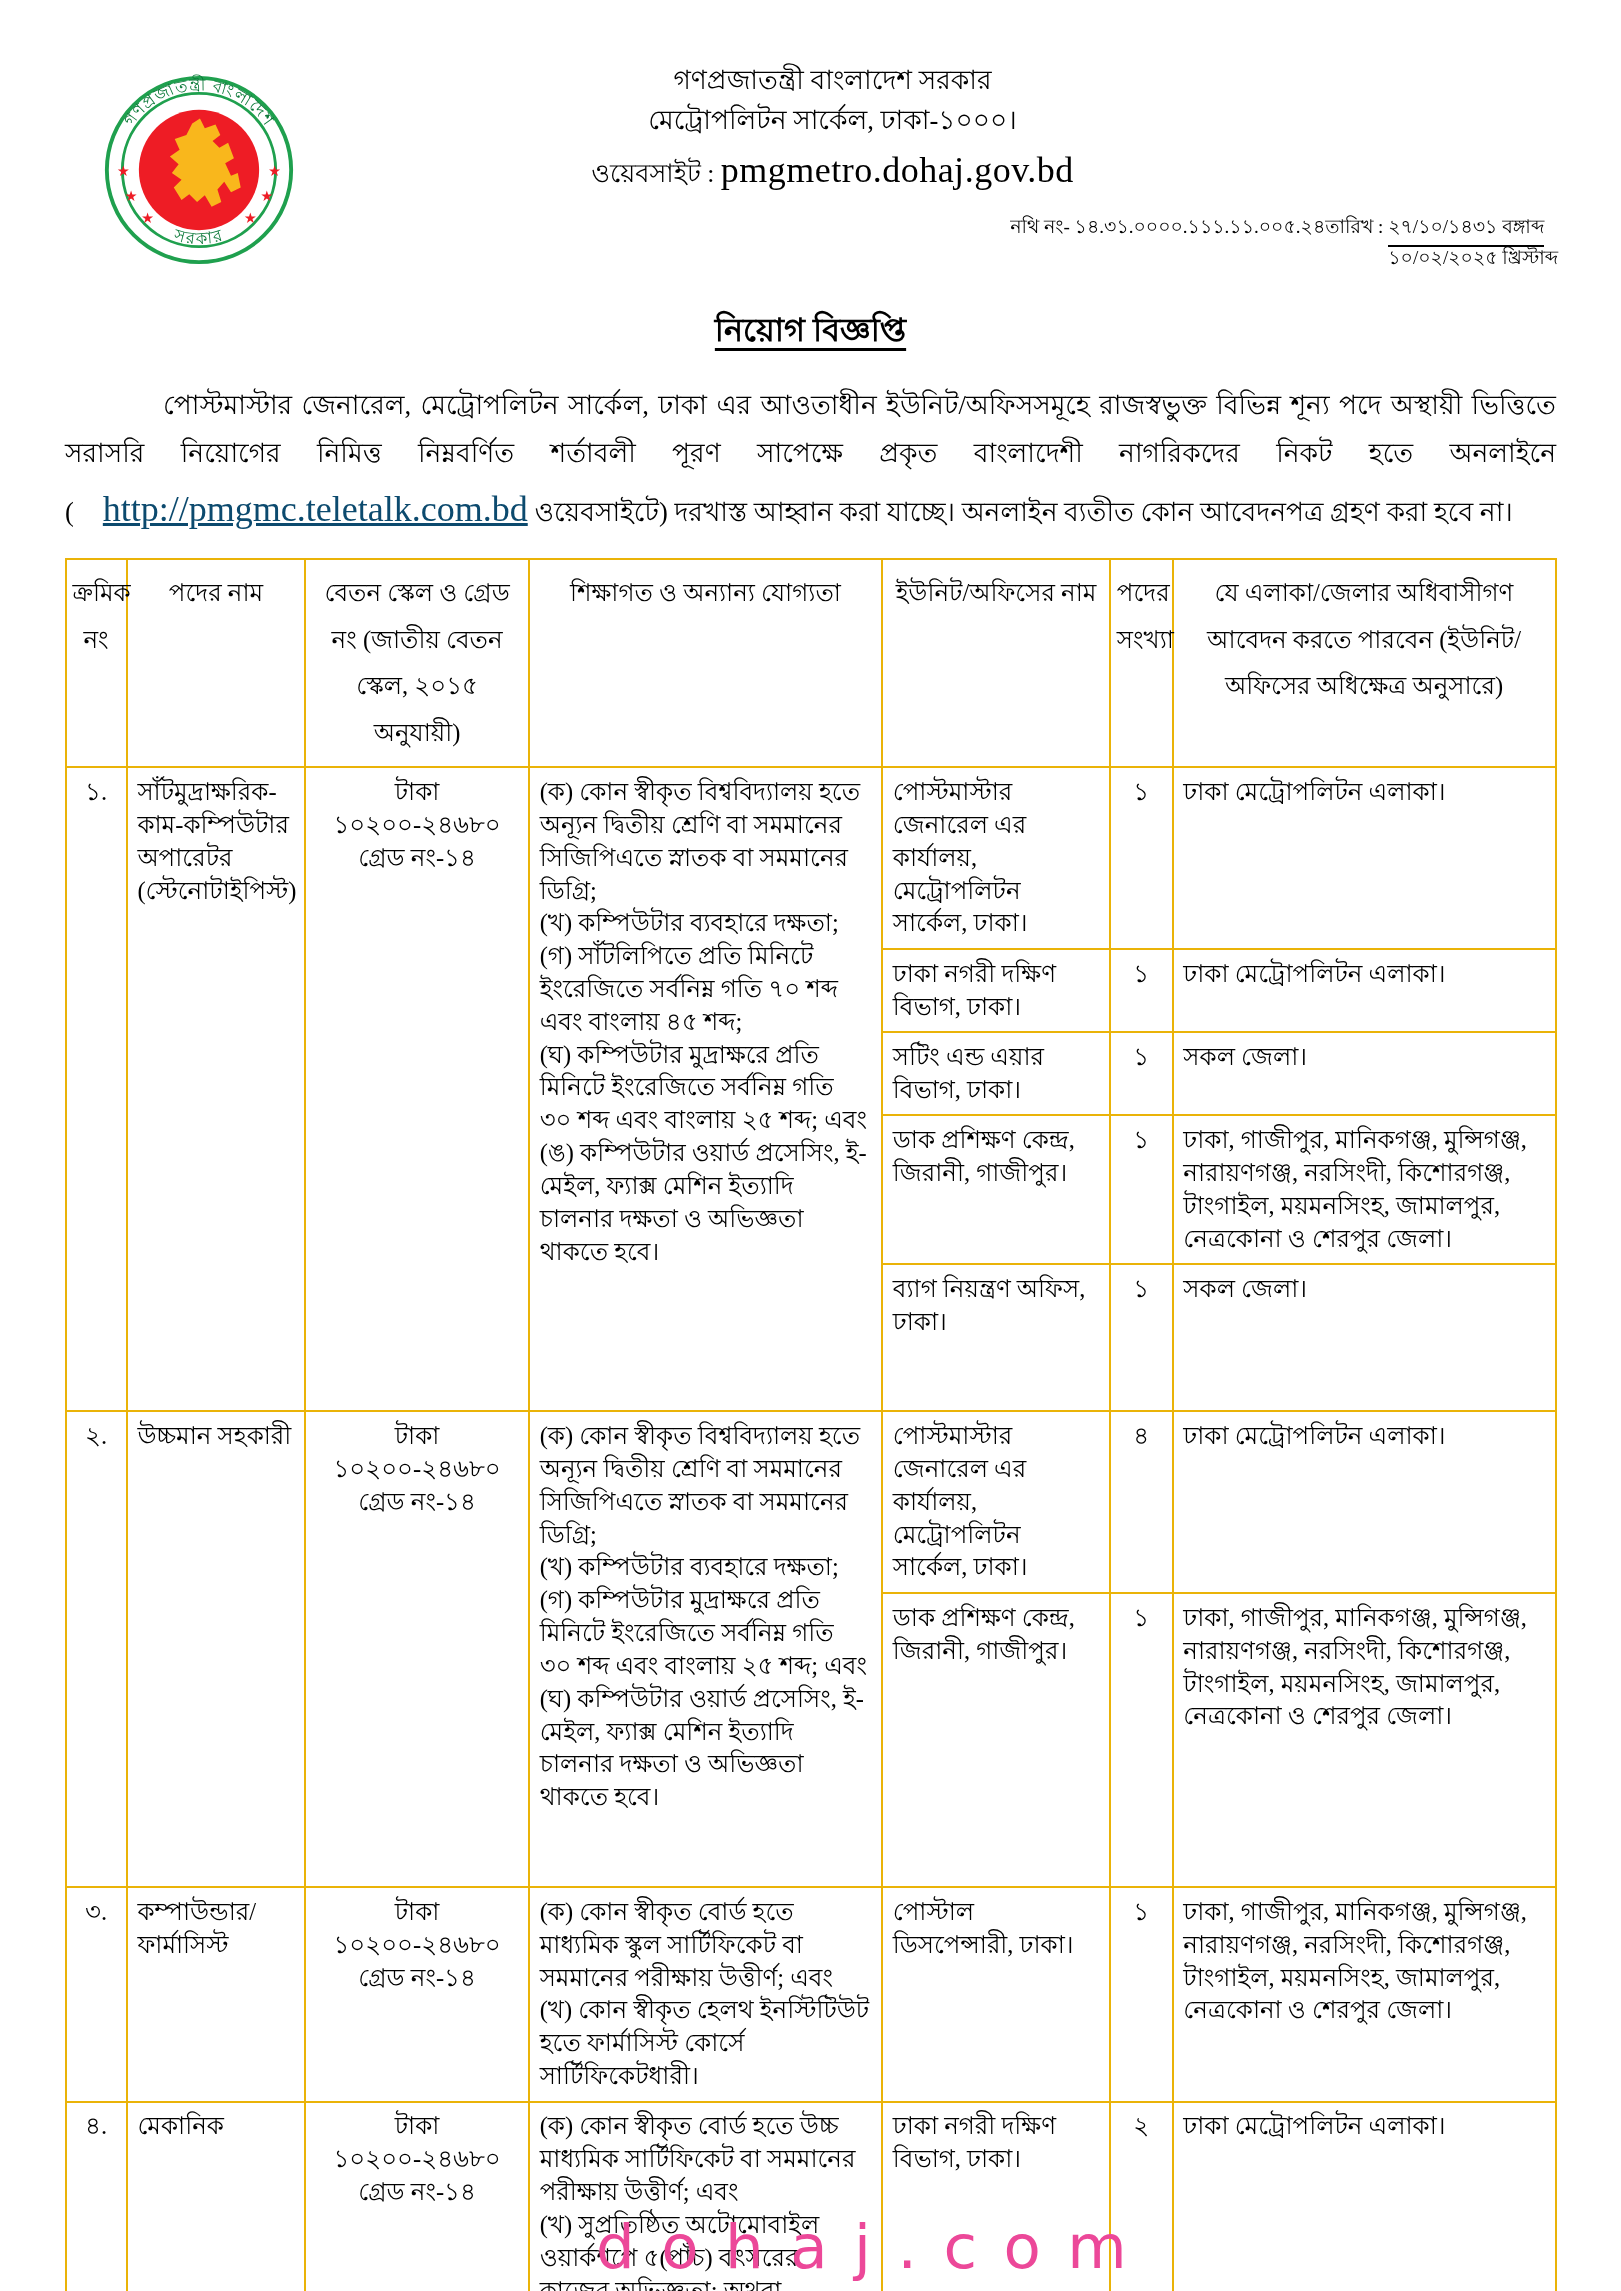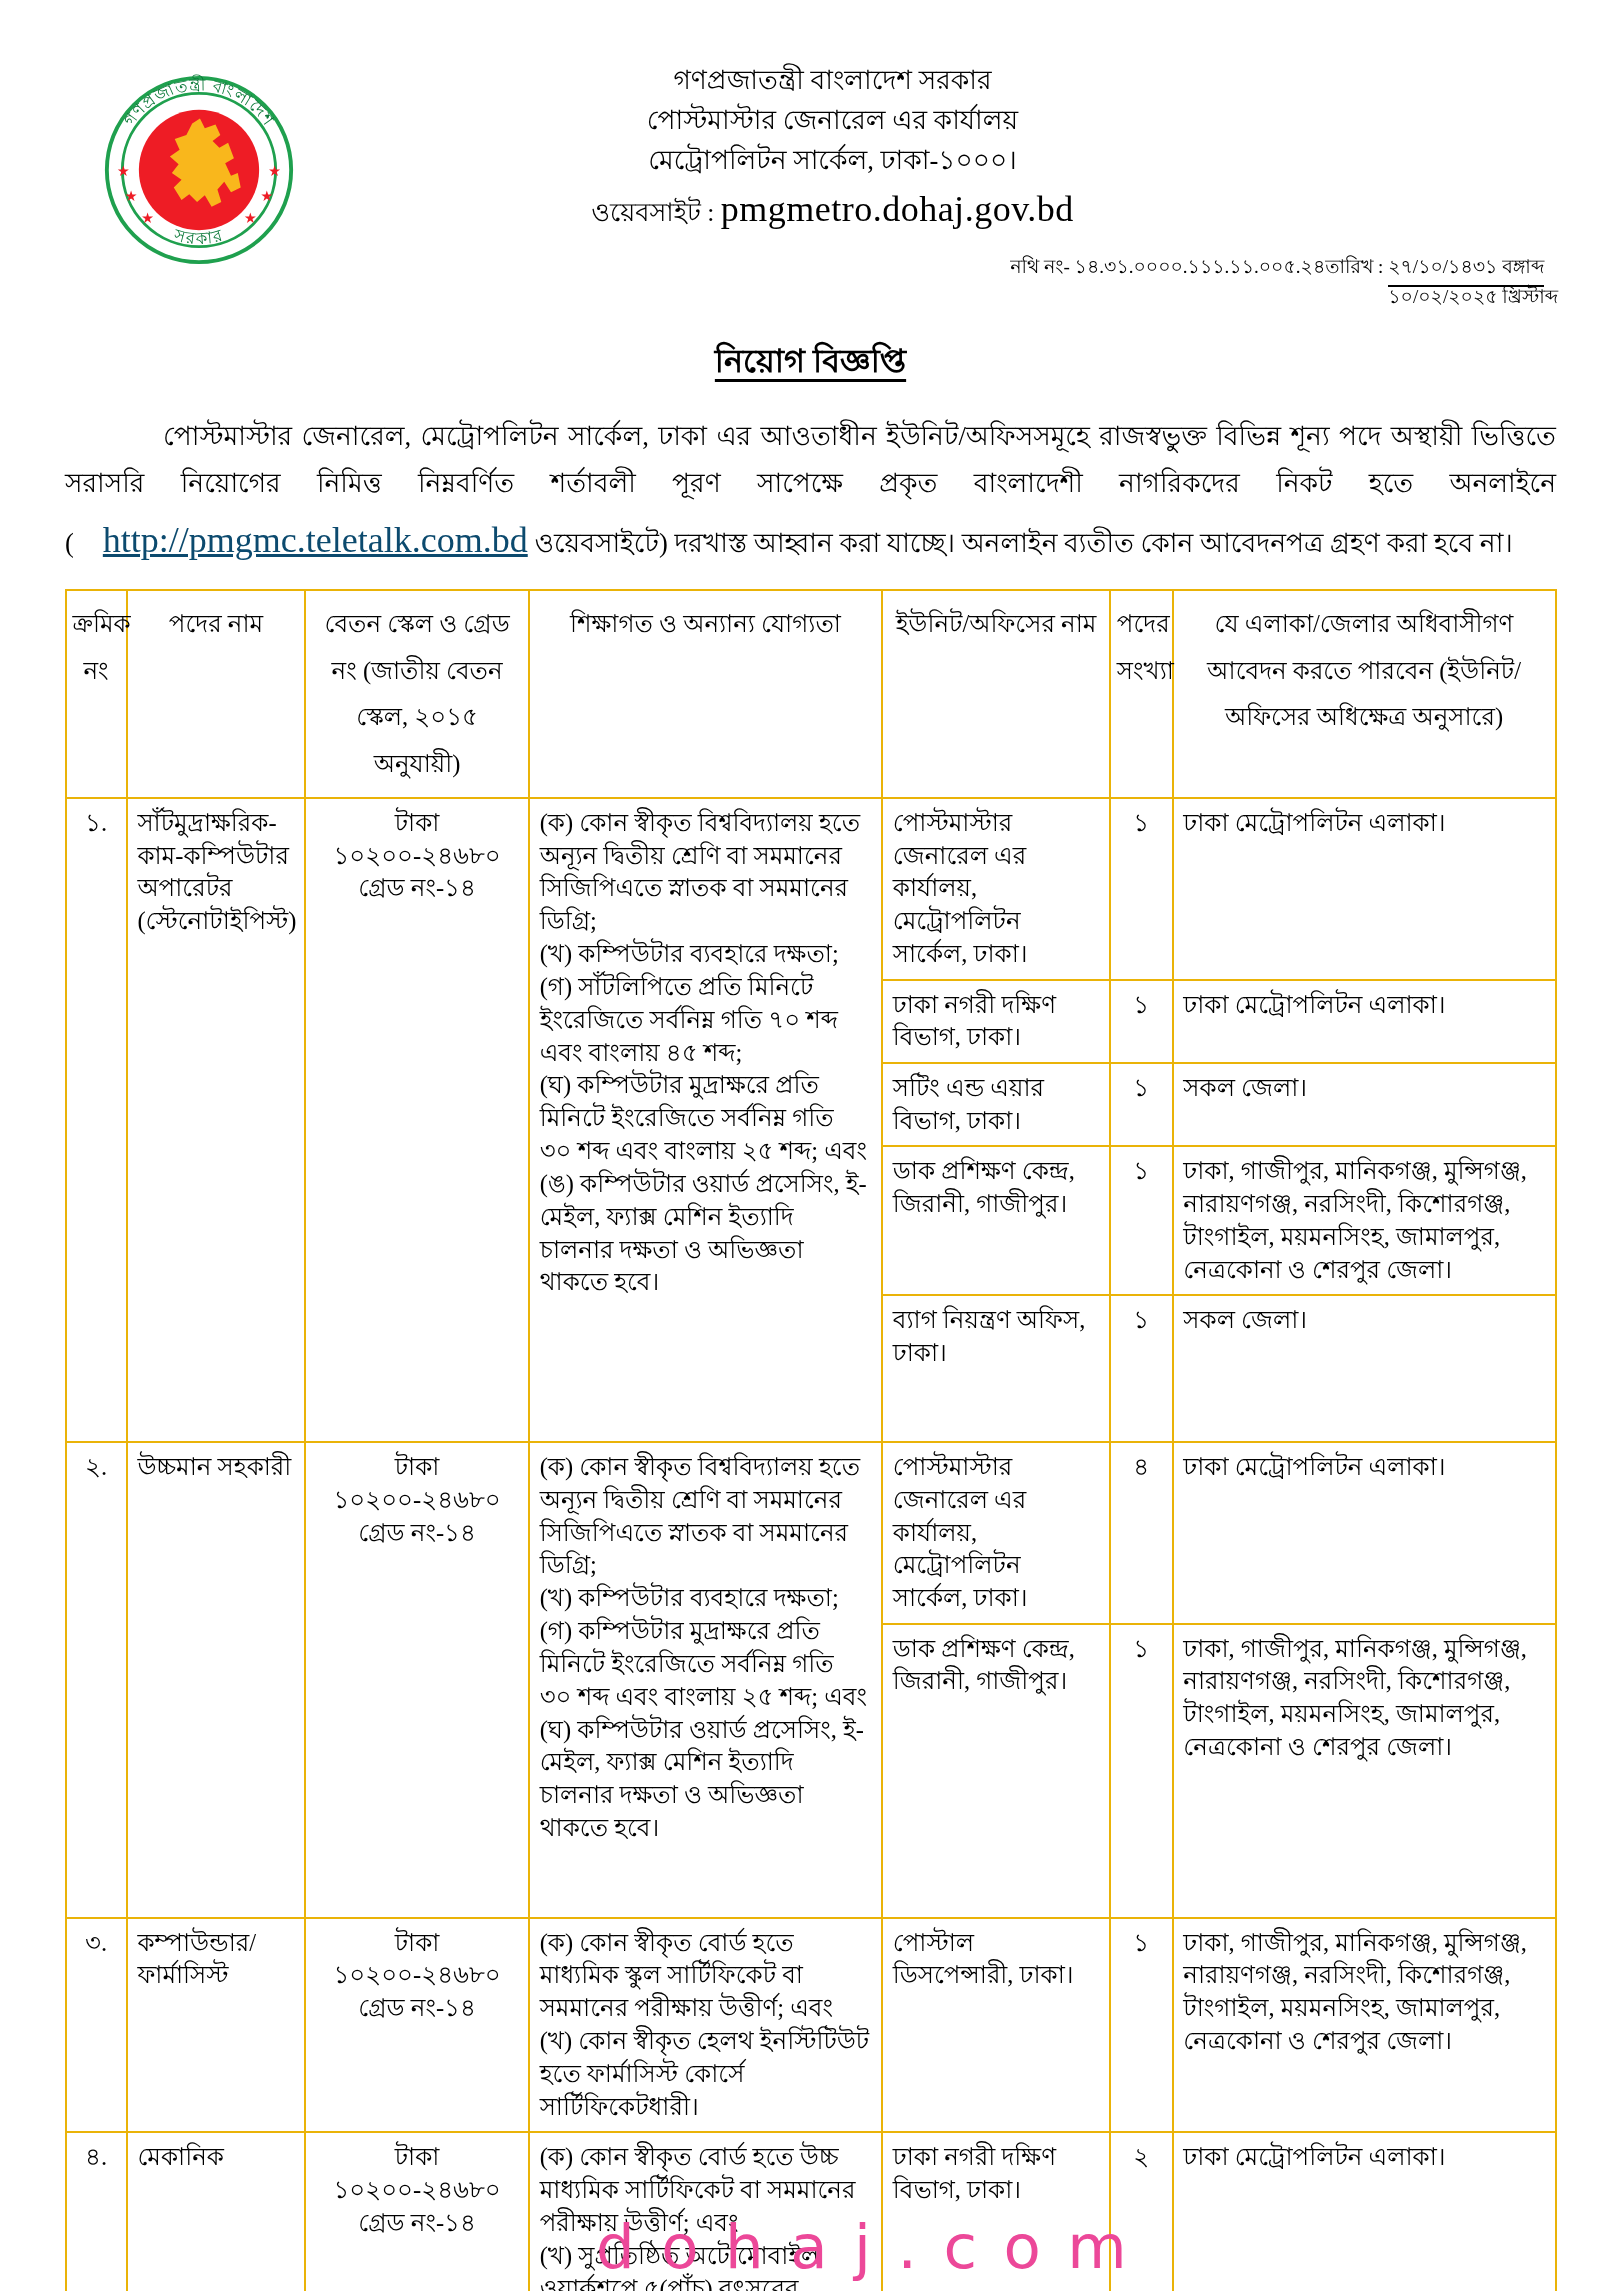--- a/index.html
+++ b/index.html
@@ -11,21 +11,21 @@
   .emblem{ position:absolute; left:94px; top:73px; width:210px; height:194px; }
   .head-center{ padding-top:61px; text-align:center; line-height:1.5;margin-left:44px; }
   .head-line{ font-size:26.5px; }
   .website-line{ font-size:25.5px; margin-top:2px; }
   .website-url{ font-family:"Liberation Serif","DejaVu Serif",serif; font-size:36px; letter-spacing:0.5px; }
   .ref-row{ display:flex; justify-content:flex-end; align-items:flex-start;
             padding:15.7px 63px 0 82px; font-size:19px; }
   .date-block{ text-align:left; line-height:1.6; }
   .date-underlined{ border-bottom:2px solid #000; padding-bottom:8px; }
   .date-line2{ padding-left:63px; }
-  .notice-title{ text-align:center; margin-top:23px; font-size:32px; font-weight:bold;
+  .notice-title{ text-align:center; margin-top:32px; font-size:32px; font-weight:bold;
                  text-decoration:underline; text-underline-offset:6.9px; }
   .intro{ margin:23.5px 65px 0 65px; font-size:26.5px; line-height:1.78; text-align:justify;
           text-indent:98px; }
   .apply-link{ color:#0c4a6e; text-decoration:underline; font-size:36px;
                font-family:"Liberation Serif","DejaVu Serif",serif;margin-left:29px; }
   table.jobs{ width:1492px; margin:17.6px auto 0 auto; border-collapse:collapse;
               font-size:24.5px; table-layout:fixed; }
   table.jobs th, table.jobs td{ border:2px solid #eab308; vertical-align:top; }
   table.jobs th{ font-weight:normal; text-align:center; padding:9.8px 5.9px; line-height:1.9; }
   table.jobs td{ padding:7.8px 9.8px; line-height:1.34; }
@@ -64,21 +64,20 @@
     <text font-size="17" fill="#0d7a3a" letter-spacing="1">
       <textPath href="#arcTop" startOffset="50%" text-anchor="middle">গণপ্রজাতন্ত্রী বাংলাদেশ</textPath>
     </text>
     <text font-size="17" fill="#0d7a3a" letter-spacing="2">
       <textPath href="#arcBottom" startOffset="50%" text-anchor="middle">সরকার</textPath>
     </text>
   </svg>
 
   <div class="head-center">
     <div class="head-line">গণপ্রজাতন্ত্রী বাংলাদেশ সরকার</div>
-    <div class="head-line">পোস্টমাস্টার জেনারেল এর কার্যালয়</div>
     <div class="head-line">মেট্রোপলিটন সার্কেল, ঢাকা-১০০০।</div>
     <div class="website-line">
       <span>ওয়েবসাইট :</span>
       <span class="website-url">pmgmetro.dohaj.gov.bd</span>
     </div>
   </div>
 
   <div class="ref-row">
     <div>নথি নং- ১৪.৩১.০০০০.১১১.১১.০০৫.২৪</div>
     <div class="date-block">

